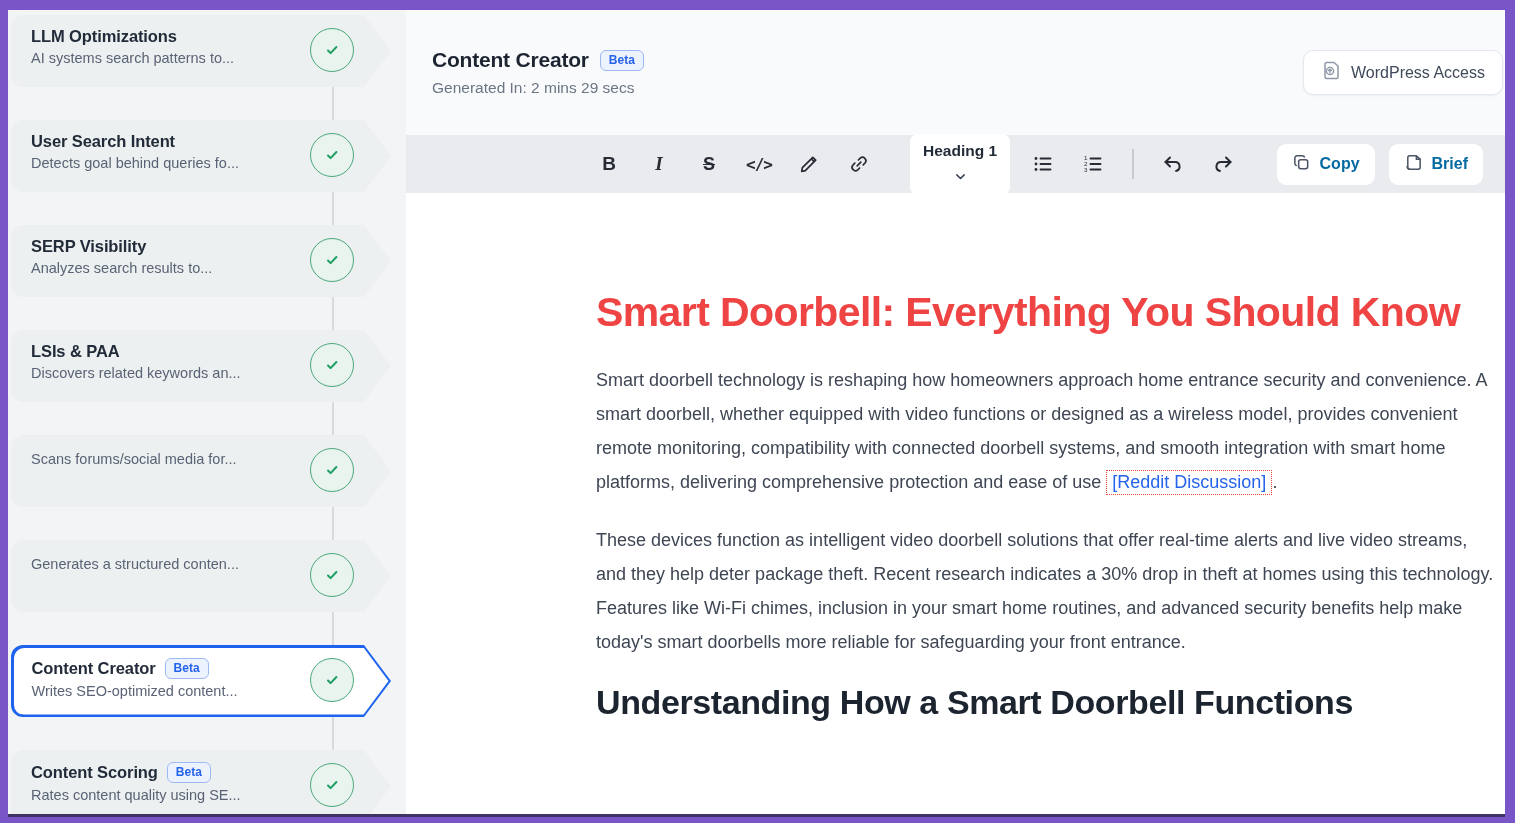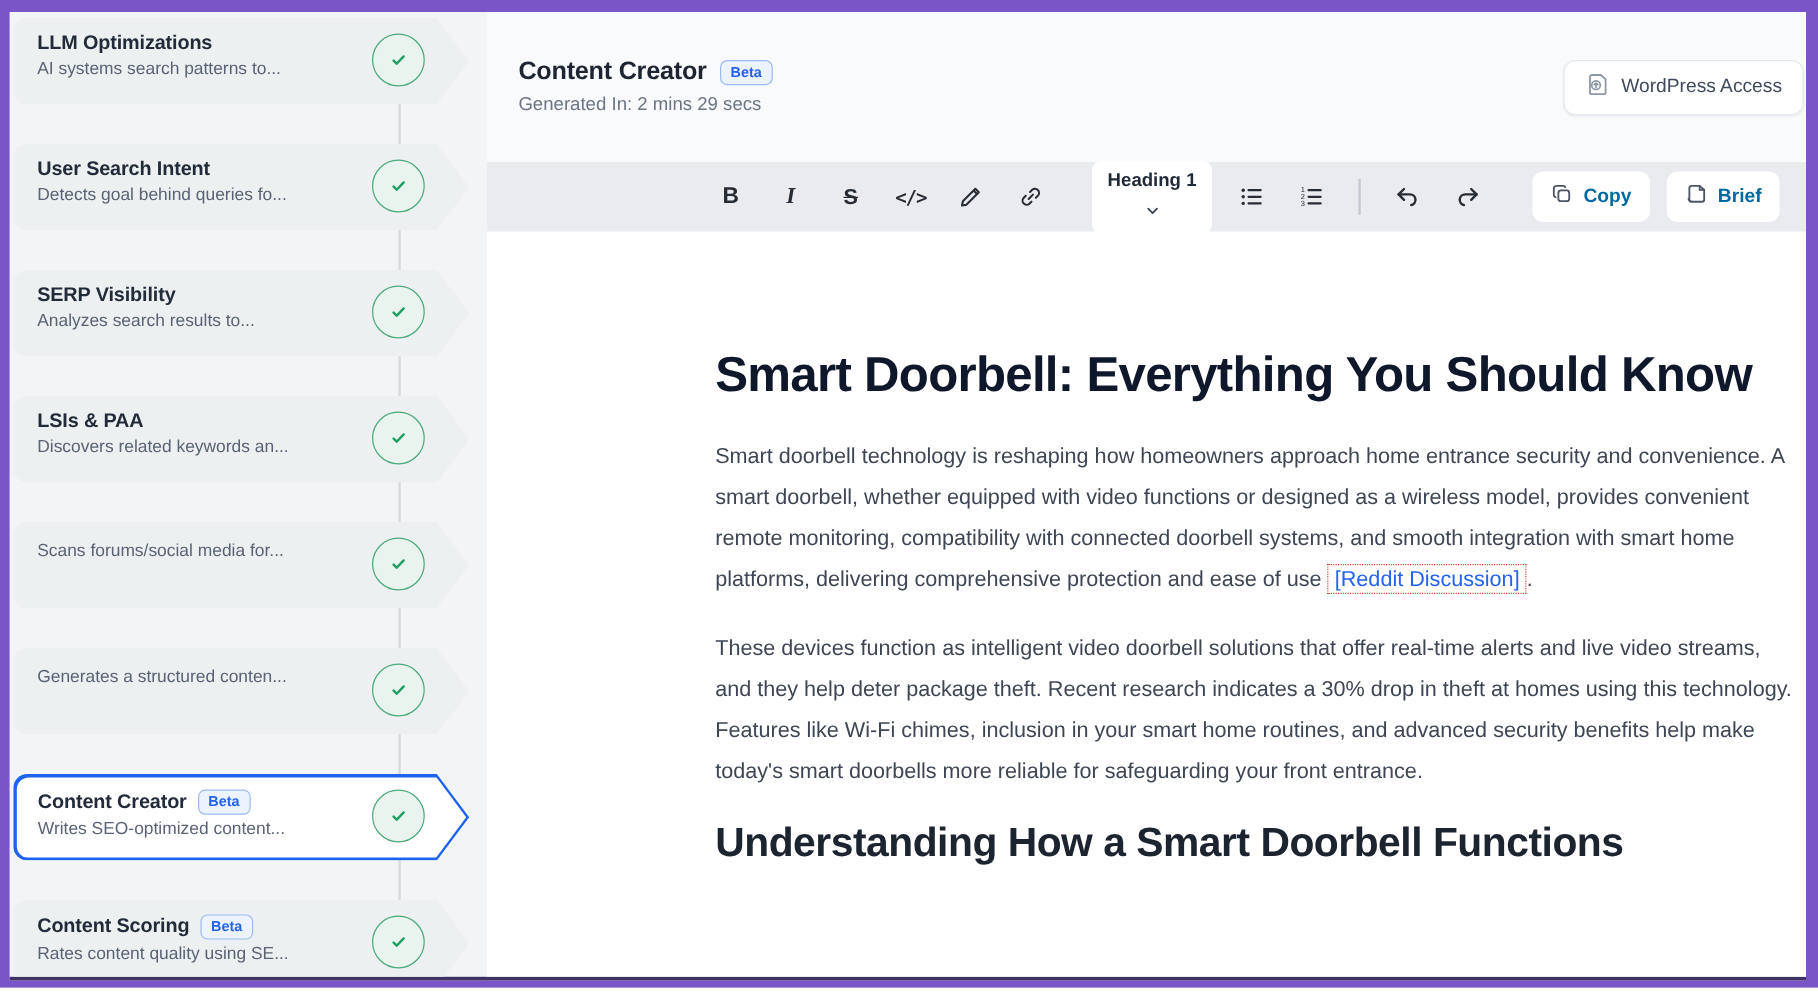--- a/index.html
+++ b/index.html
@@ -55,21 +55,21 @@
                padding:8px 13px; margin-left:26px; font-size:15.5px; font-weight:600; color:#1f2937; cursor:pointer;flex-direction:column; }
   .tb-divider { width:1.5px; height:30px; background:#c6cbd2; margin:0 14px; }
   .tb-action { display:flex; align-items:center; gap:9px; background:#ffffff; border:none; border-radius:9px;
                padding:9px 15px; font-size:16px; font-weight:600; color:#0369a1; cursor:pointer;
                font-family:"Liberation Sans", sans-serif; }
   .tb-action svg { color:#4b5563; }
   .tb-spacer { margin-left:auto; }
 
   .editor { flex:1; background:#ffffff; padding:92px 8px 0 190px; overflow:hidden; }
   .editor-inner { max-width:908px; }
-  .editor h1 { font-size:41px; font-weight:600; color:#0f172a; line-height:1.32; letter-spacing:-0.6px; }
+  .editor h1 { font-size:41px; font-weight:600; color:#ef4444; line-height:1.32; letter-spacing:-0.6px; }
   .editor p { margin-top:24px; font-size:18px; line-height:34px; color:#3e4654; }
   .editor h2 { margin-top:24px; font-size:34px; font-weight:600; color:#1c2430; letter-spacing:-0.4px; }
   .reddit-link { color:#2463eb; border:1.5px dotted #e2483a; padding:1px 5px 2px; cursor:pointer; text-decoration:none; }
 </style>
 </head>
 <body>
 
 <div class="frame">
   <div class="app">
 

